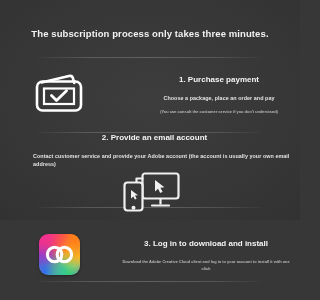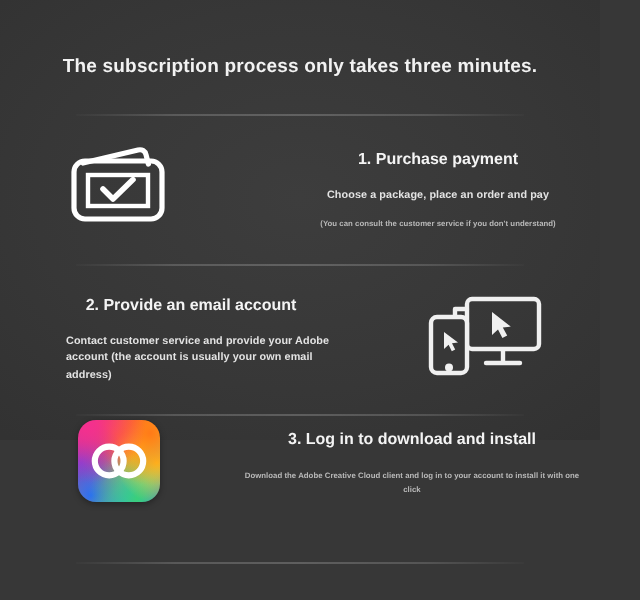--- a/index.html
+++ b/index.html
@@ -63,22 +63,22 @@
   
   .step {
     position: absolute;
     left: 0;
     width: 300px;
     height: 75px;
     display: flex;
     align-items: center;
   }
   .step-1 { top: 57px; gap: 26px; }
-  .step-2 { top: 132px; }
-  .step-3 { top: 193px; }
+  .step-2 { top: 132px; flex-direction: column; }
+  .step-3 { top: 217px; }
 
   .art {
     width: 118px;
     display: flex;
     align-items: center;
     justify-content: center;
     flex: 0 0 auto;
   }
   .copy {
     flex: 1 1 auto;

